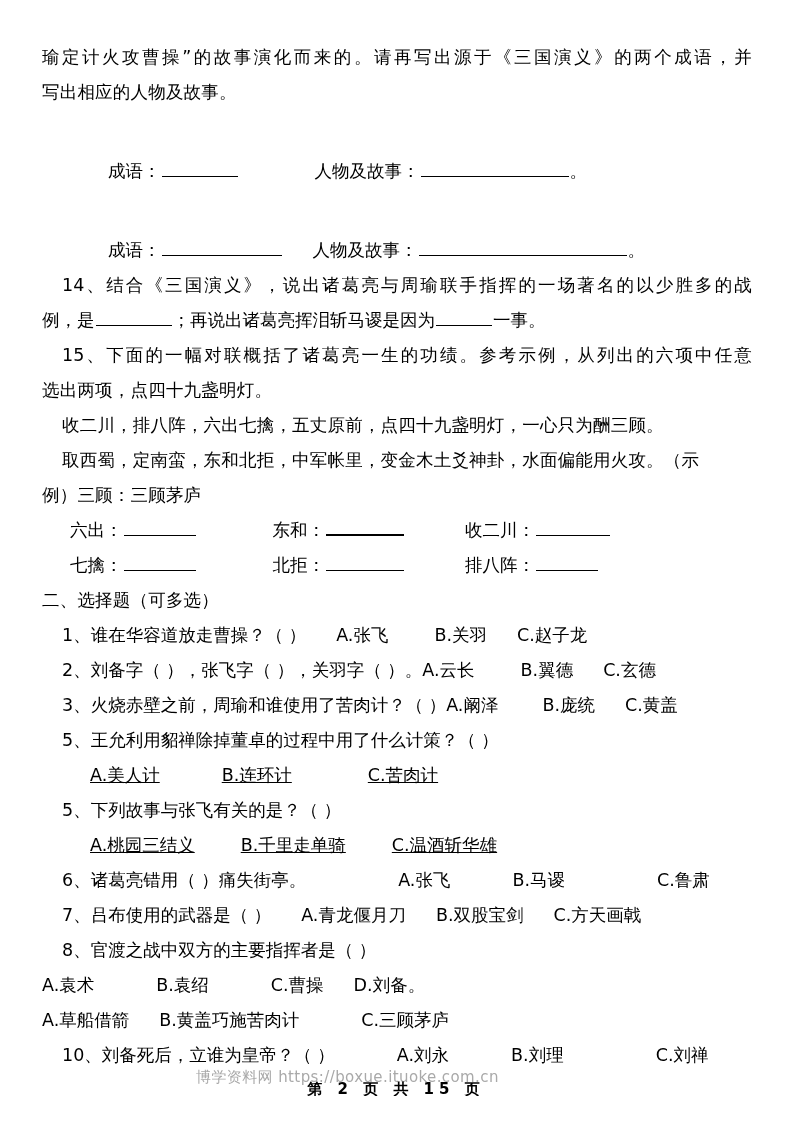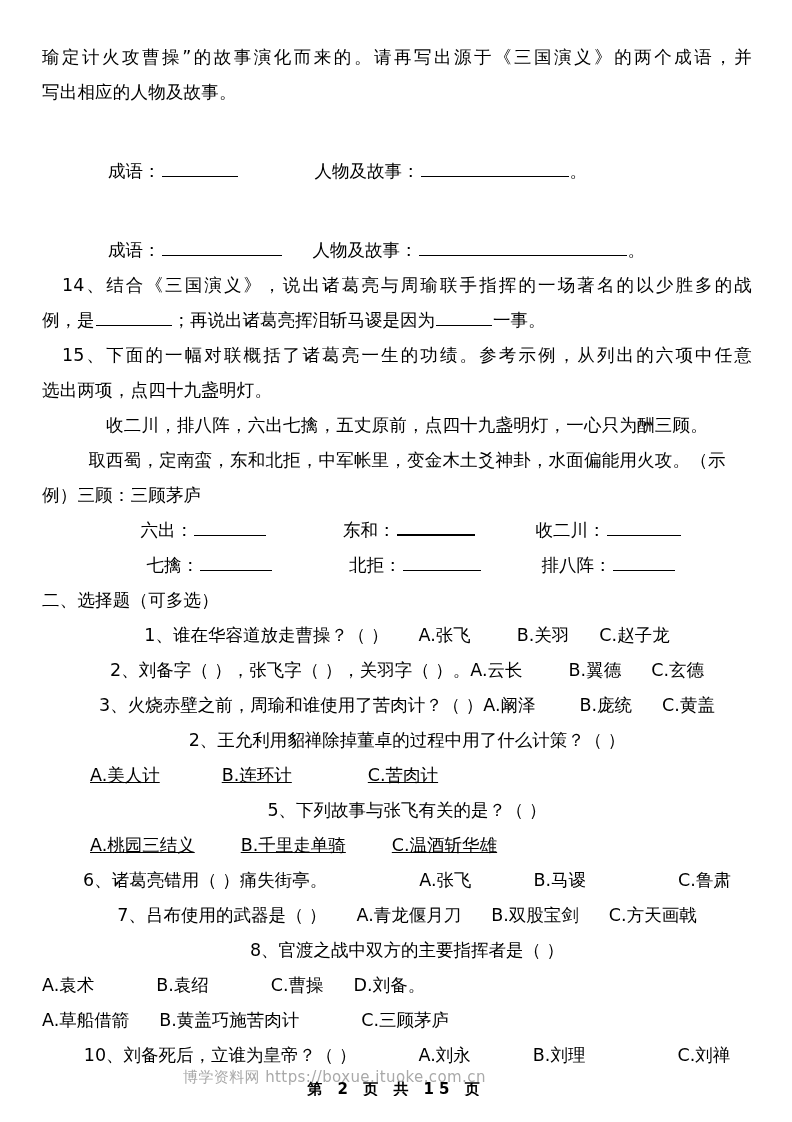--- a/index.html
+++ b/index.html
@@ -33,40 +33,40 @@
   .para-line {
     font-size: 17.5px;
     line-height: 35px;
     letter-spacing: 0.2px;
   }
   .justify {
     text-align: justify;
     text-align-last: justify;
   }
   .indent-2 { padding-left: 66px; margin-top: 44px; }
-  .indent-3 { padding-left: 20px; text-align: center; }
+  .indent-3 { padding-left: 20px; }
   .indent-ans { padding-left: 48px; text-decoration: underline; }
 
   .blank {
     display: inline-block;
     border-bottom: 1.4px solid #000;
     vertical-align: baseline;
     height: 17px;
     margin: 0 1px;
   }
   .blank.thick { border-bottom-width: 2.6px; }
 
   .gap-s { display: inline-block; width: 14px; }
   .gap-m { display: inline-block; width: 30px; }
   .gap-l { display: inline-block; width: 46px; }
   .gap-xl { display: inline-block; width: 62px; }
 
   .watermark {
     position: absolute;
-    left: 183px;
+    left: 196px;
     top: 1068px;
     font-size: 15px;
     color: #a9a9a9;
     letter-spacing: 0.4px;
     white-space: nowrap;
   }
   .pagenum {
     position: absolute;
     left: 0;
     top: 1080px;
@@ -123,21 +123,21 @@
 
     <div class="line indent-3">
       <span>2、刘备字（  ），张飞字（  ），关羽字（  ）。</span><span>A.云长</span><span class="gap-l"></span><span>B.翼德</span><span class="gap-m"></span><span>C.玄德</span>
     </div>
 
     <div class="line indent-3">
       <span>3、火烧赤壁之前，周瑜和谁使用了苦肉计？（  ）</span><span>A.阚泽</span><span class="gap-m"></span><span class="gap-s"></span><span>B.庞统</span><span class="gap-m"></span><span>C.黄盖</span>
     </div>
 
     <div class="line indent-3">
-      <span>2、王允利用貂禅除掉董卓的过程中用了什么计策？（  ）</span>
+      <span>5、王允利用貂禅除掉董卓的过程中用了什么计策？（  ）</span>
     </div>
     <div class="line indent-ans">
       <span>A.美人计</span><span class="gap-xl"></span><span>B.连环计</span><span class="gap-xl"></span><span class="gap-s"></span><span>C.苦肉计</span>
     </div>
 
     <div class="line indent-3">
       <span>5、下列故事与张飞有关的是？（  ）</span>
     </div>
     <div class="line indent-ans">
       <span>A.桃园三结义</span><span class="gap-l"></span><span>B.千里走单骑</span><span class="gap-l"></span><span>C.温酒斩华雄</span>

